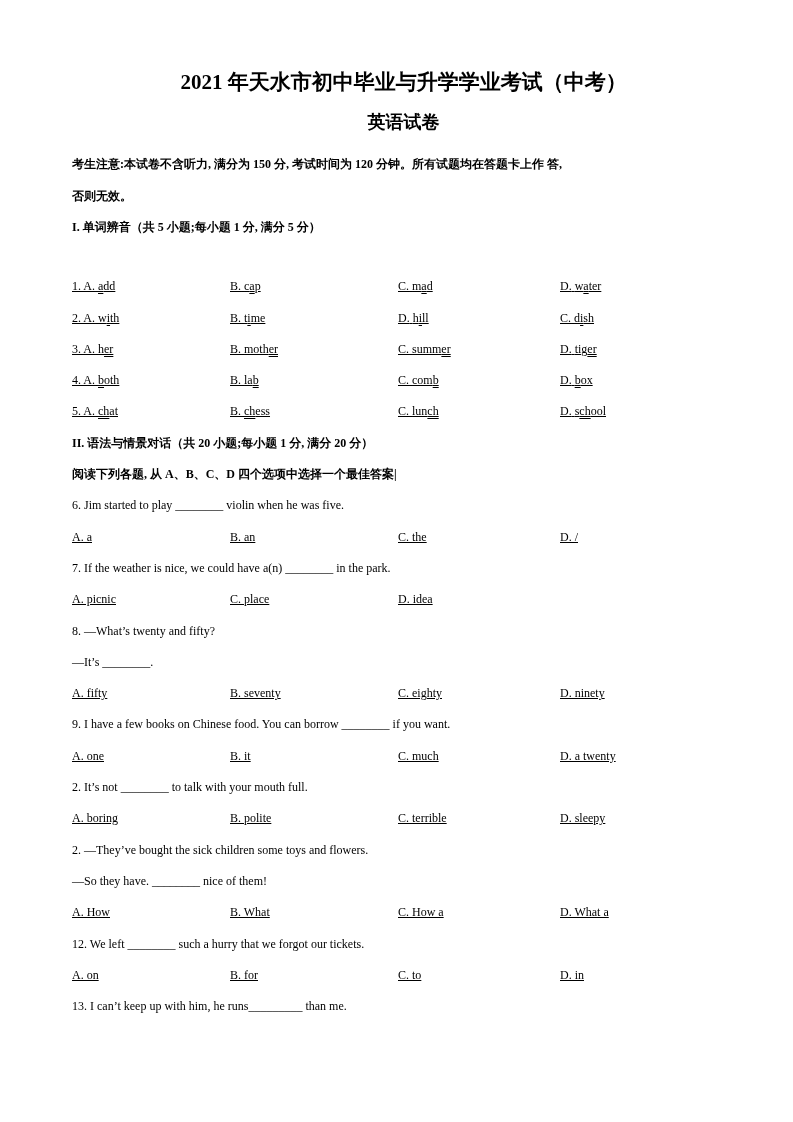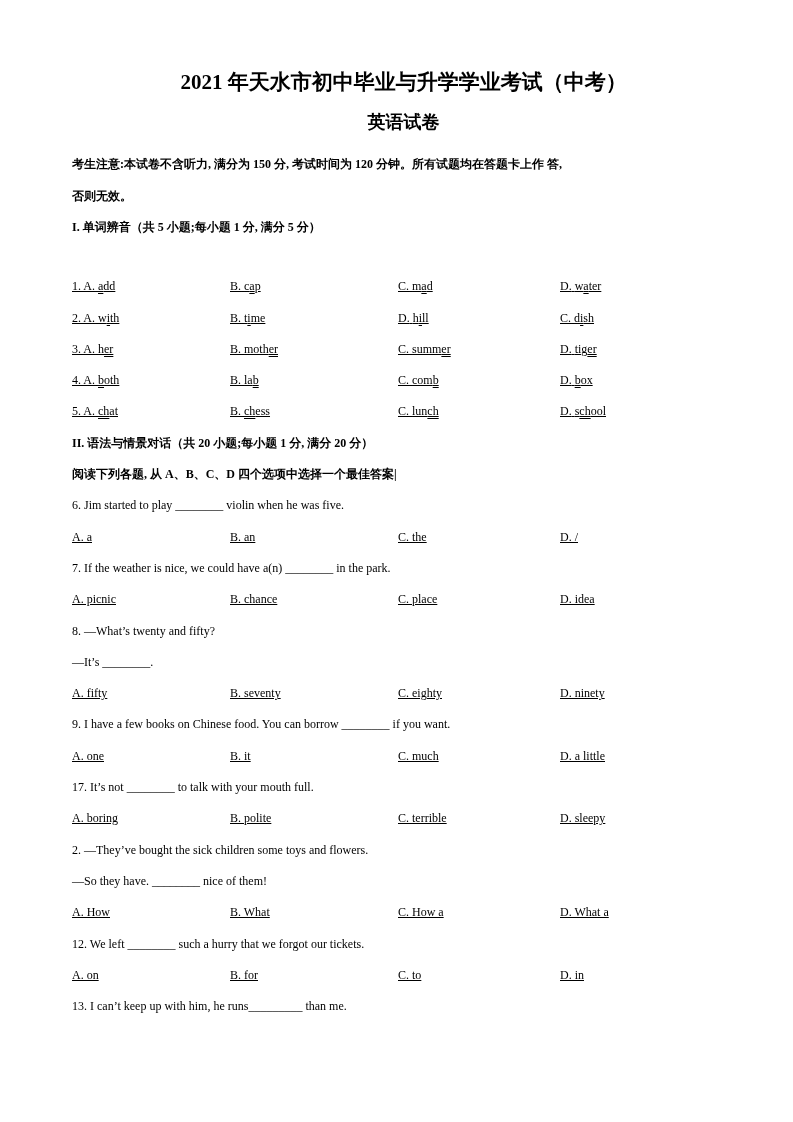--- a/index.html
+++ b/index.html
@@ -123,21 +123,20 @@
       <span class="cell">B. an</span>
       <span class="cell">C. the</span>
       <span class="cell">D. /</span>
     </div>
   </div>
 
   <div>
     <div class="line">7. If the weather is nice, we could have a(n) ________ in the park.</div>
     <div class="opts line">
       <span class="cell">A. picnic</span>
-      <span class="cell">B. chance</span>
       <span class="cell">C. place</span>
       <span class="cell">D. idea</span>
     </div>
   </div>
 
   <div>
     <div class="line">8. —What’s twenty and fifty?</div>
     <div class="line">—It’s ________.</div>
     <div class="opts line">
       <span class="cell">A. fifty</span>
@@ -146,26 +145,26 @@
       <span class="cell">D. ninety</span>
     </div>
   </div>
 
   <div>
     <div class="line">9. I have a few books on Chinese food. You can borrow ________ if you want.</div>
     <div class="opts line">
       <span class="cell">A. one</span>
       <span class="cell">B. it</span>
       <span class="cell">C. much</span>
-      <span class="cell">D. a little</span>
+      <span class="cell">D. a twenty</span>
     </div>
   </div>
 
   <div>
-    <div class="line">17. It’s not ________ to talk with your mouth full.</div>
+    <div class="line">2. It’s not ________ to talk with your mouth full.</div>
     <div class="opts line">
       <span class="cell">A. boring</span>
       <span class="cell">B. polite</span>
       <span class="cell">C. terrible</span>
       <span class="cell">D. sleepy</span>
     </div>
   </div>
 
   <div>
     <div class="line">2. —They’ve bought the sick children some toys and flowers.</div>

